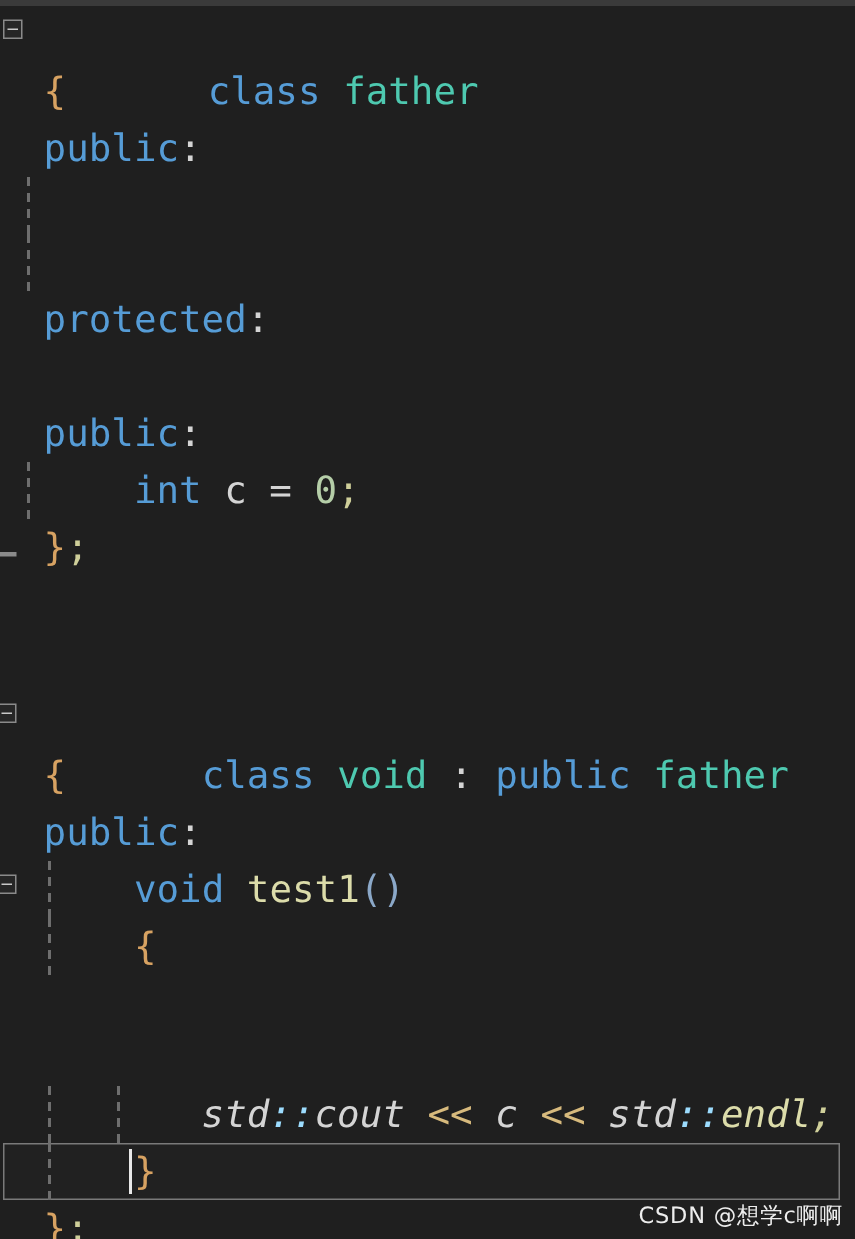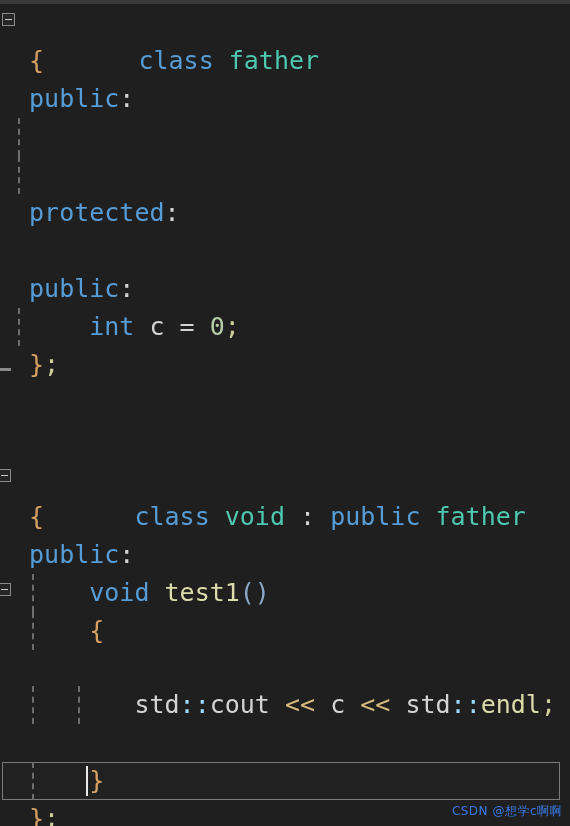--- a/index.html
+++ b/index.html
@@ -85,22 +85,22 @@
   }
   .caret{
     position:absolute;
     width:2px;height:30px;
     background:#e8e8e8;
     top:4px;
   }
   .watermark{
     position:absolute;
     right:8px;bottom:6px;
-    color:#3b82f6;
-    font-size:12px;
+    color:#ffffff;
+    font-size:15px;
     font-family:"DejaVu Sans","Liberation Sans",sans-serif;
     letter-spacing:0.5px;
     opacity:0.92;
   }
 </style>
 </head>
 <body>
 
 <div id="editor">
 
@@ -175,21 +175,21 @@
       <span class="txt" style="left:14px;"><span class="plain">     </span><span class="kw">void</span><span class="plain"> </span><span class="fn">test1</span><span class="paren">()</span></span>
     </div>
 
     <div class="line" style="top:608px;position:absolute;left:0;width:570px;">
       <span class="guide" style="left:32px;"></span>
       <span class="txt" style="left:14px;"><span class="plain">     </span><span class="brace">{</span></span>
     </div>
 
 
 
-    <div class="line" style="top:682px;position:absolute;left:0;width:570px;">
+    <div class="line" style="top:720px;position:absolute;left:0;width:570px;font-style:italic;">
       <span class="guide" style="left:32px;"></span>
       <span class="guide" style="left:78px;"></span>
       <span class="txt" style="left:14px;"><span class="plain">        std</span><span class="ns">::</span><span class="plain">cout </span><span class="op">&lt;&lt;</span><span class="plain"> </span><span class="plain">c</span><span class="plain"> </span><span class="op">&lt;&lt;</span><span class="plain"> std</span><span class="ns">::</span><span class="fn">endl</span><span class="punct">;</span></span>
       <span class="squiggle" style="left:327px;top:26px;width:22px;">
         
       </span>
     </div>
 
     <div class="curline" style="top:758px;"></div>
     <div class="line" style="top:758px;position:absolute;left:0;width:570px;">

